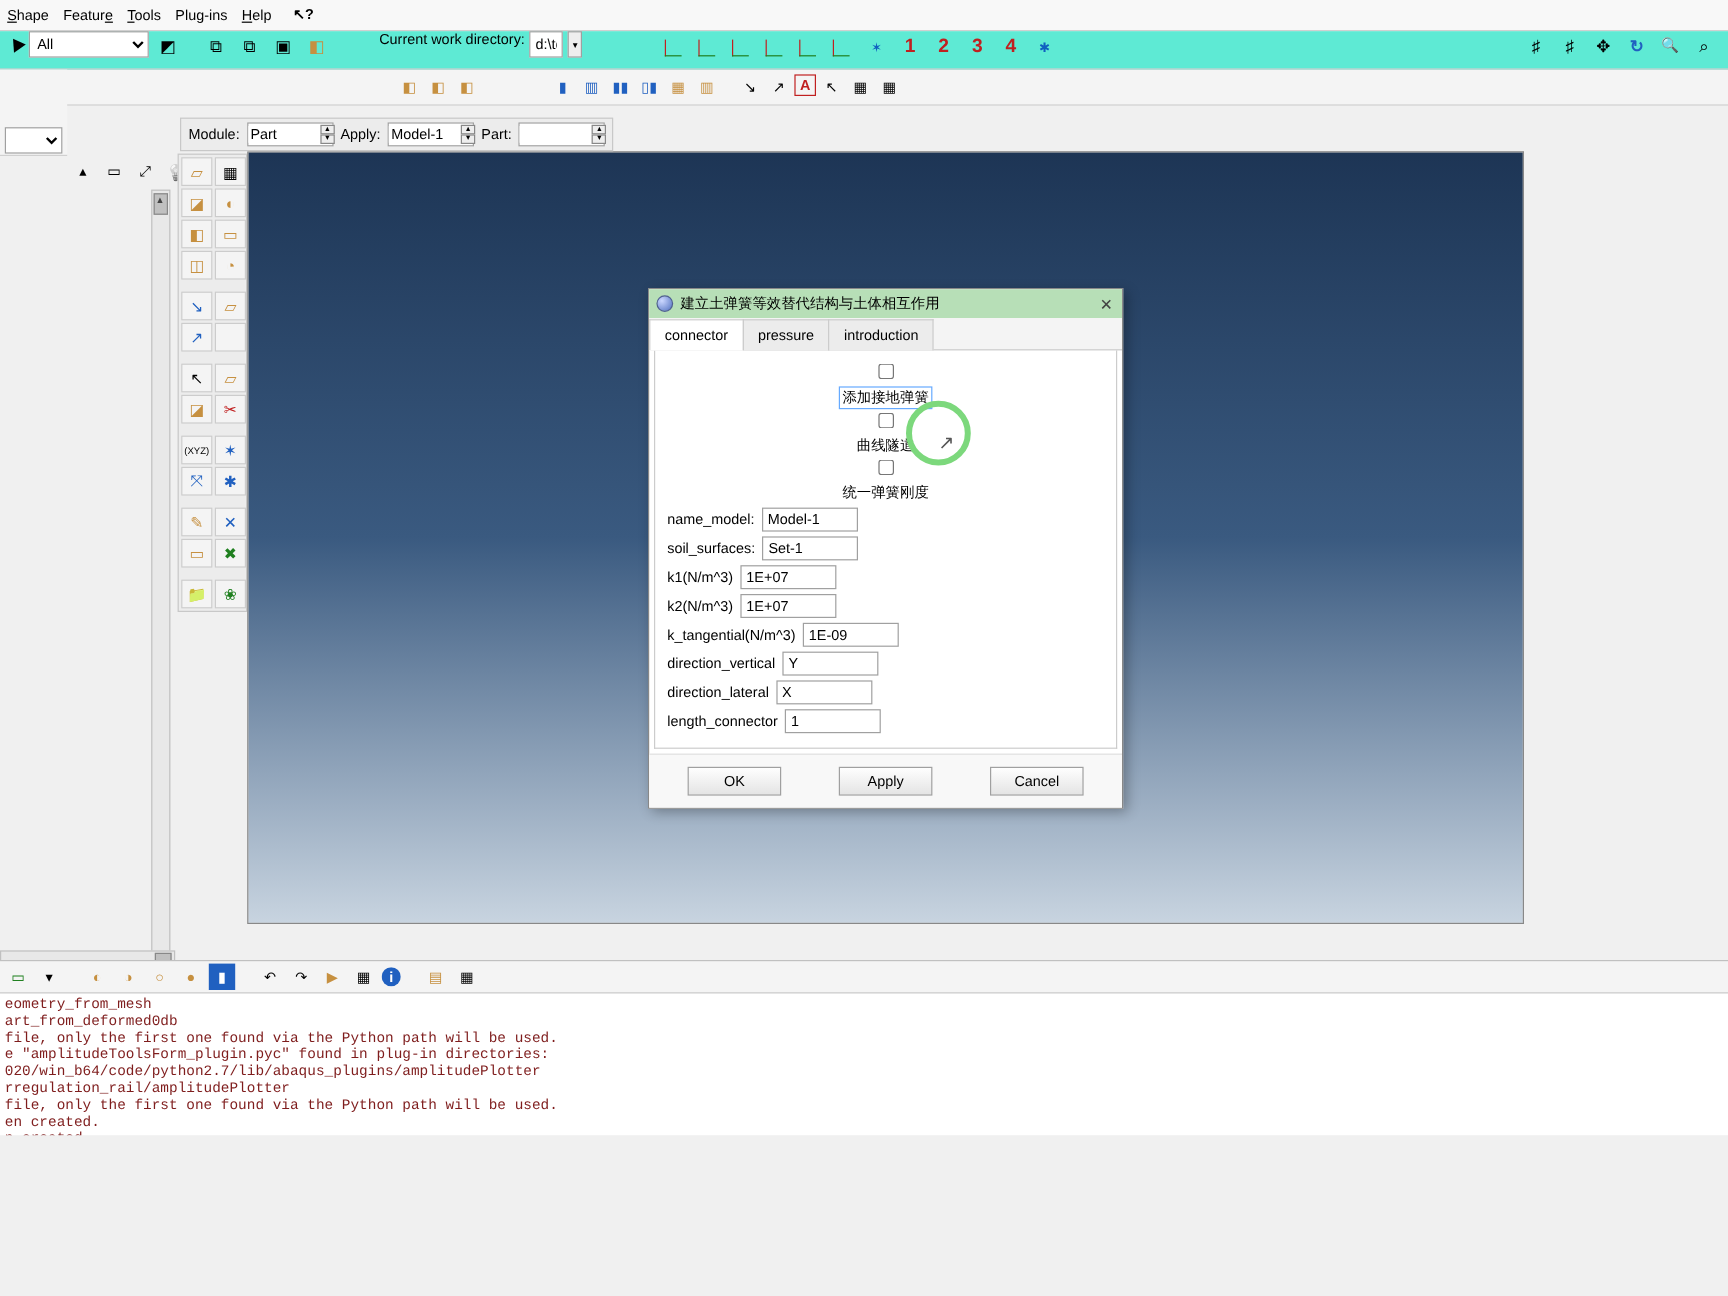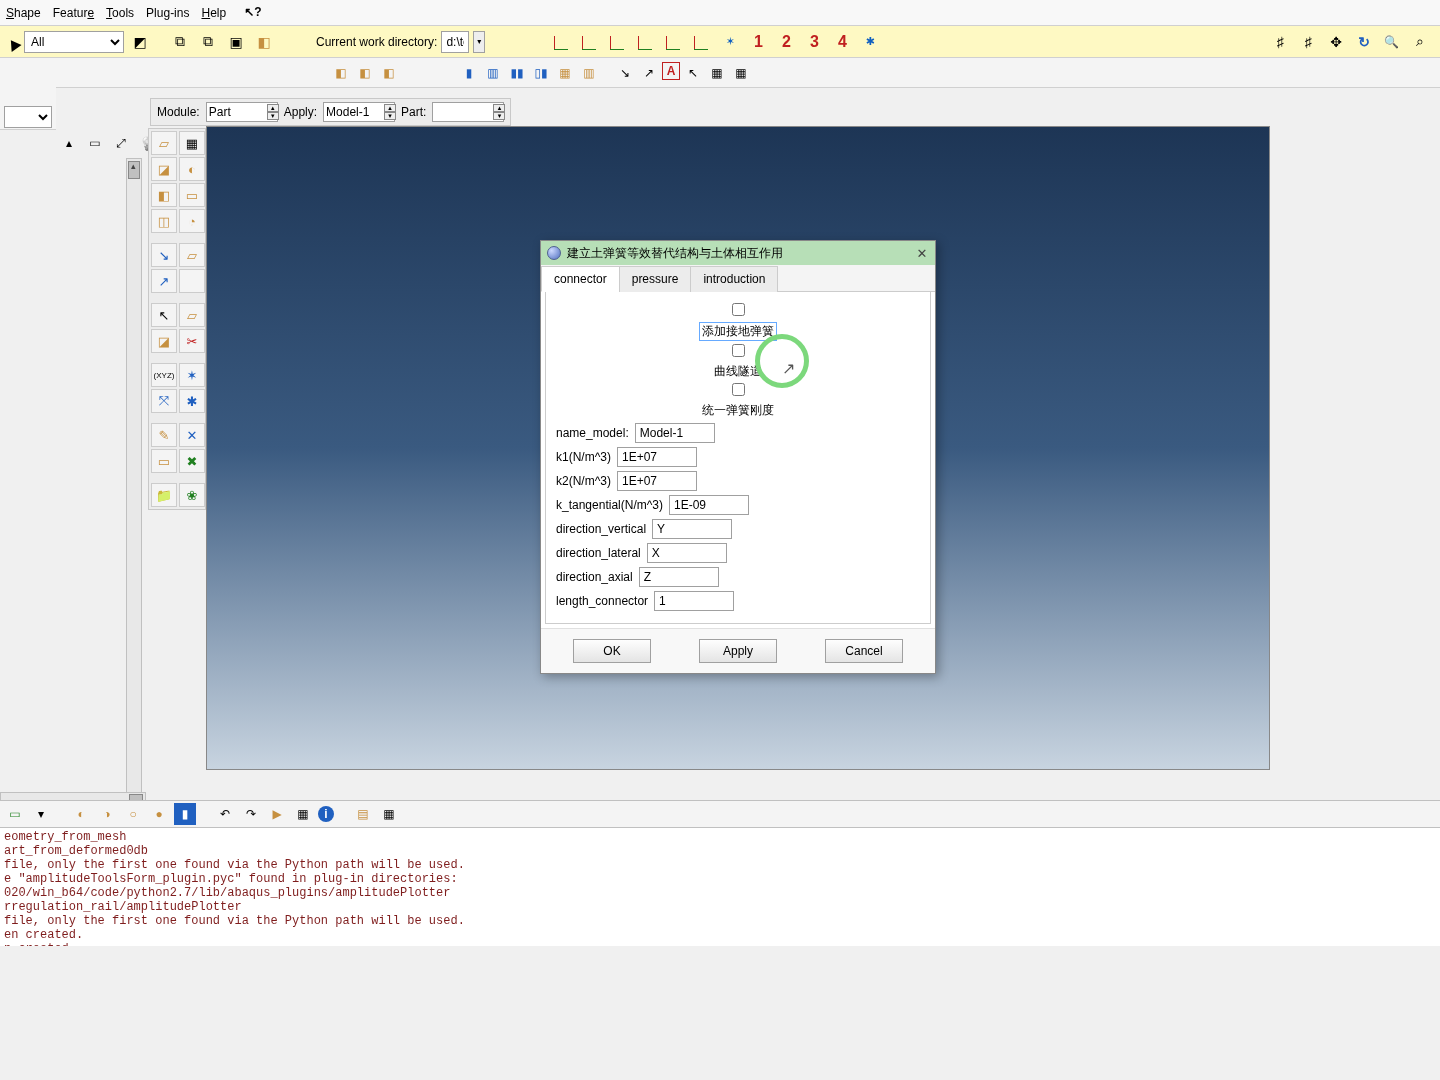--- a/index.html
+++ b/index.html
@@ -23,25 +23,25 @@
     align-items: center;
     padding-left: 6px;
     gap: 12px;
   }
   .menubar .mitem { cursor: default; }
   .mitem u { text-decoration: underline; }
   .help-cursor { font-weight: bold; margin-left: 6px; position: relative; top: -1px; }
 
   
   .shelf-row {
-    background: #fef9c3;
+    background: #5eead4;
     border-bottom: 1px solid #d0d0d0;
     height: 32px;
     display: flex;
-    align-items: center;
+    align-items: flex-start;
     padding-left: 4px;
     gap: 4px;
     position: relative;
   }
   .sel-arrow-icon {
     width: 16px; height: 16px;
     display: inline-block;
     position: relative;
   }
   .sel-arrow-icon::before {
@@ -573,42 +573,42 @@
       <div class="chk-row">
         <input type="checkbox" style="">
         <span>统一弹簧刚度</span>
       </div>
 
       <div class="frm-row">
         <label>name_model:</label>
         <input type="text" value="Model-1" style="">
       </div>
       <div class="frm-row">
+        <label>soil_surfaces:</label>
+        <input type="text" value="Set-1" style="">
+      </div>
+      <div class="frm-row">
         <label>k1(N/m^3)</label>
         <input type="text" value="1E+07" style="">
       </div>
       <div class="frm-row">
         <label>k2(N/m^3)</label>
         <input type="text" value="1E+07" style="">
       </div>
       <div class="frm-row">
         <label>k_tangential(N/m^3)</label>
         <input type="text" value="1E-09" style="">
       </div>
       <div class="frm-row">
         <label>direction_vertical</label>
         <input type="text" value="Y" style="">
       </div>
       <div class="frm-row">
         <label>direction_lateral</label>
         <input type="text" value="X" style="">
-      </div>
-      <div class="frm-row">
-        <label>direction_axial</label>
-        <input type="text" value="Z" style="">
       </div>
       <div class="frm-row">
         <label>length_connector</label>
         <input type="text" value="1" style="">
       </div>
     </div>
   </div>
   <div class="dlg-buttons">
     <button>OK</button>
     <button>Apply</button>

